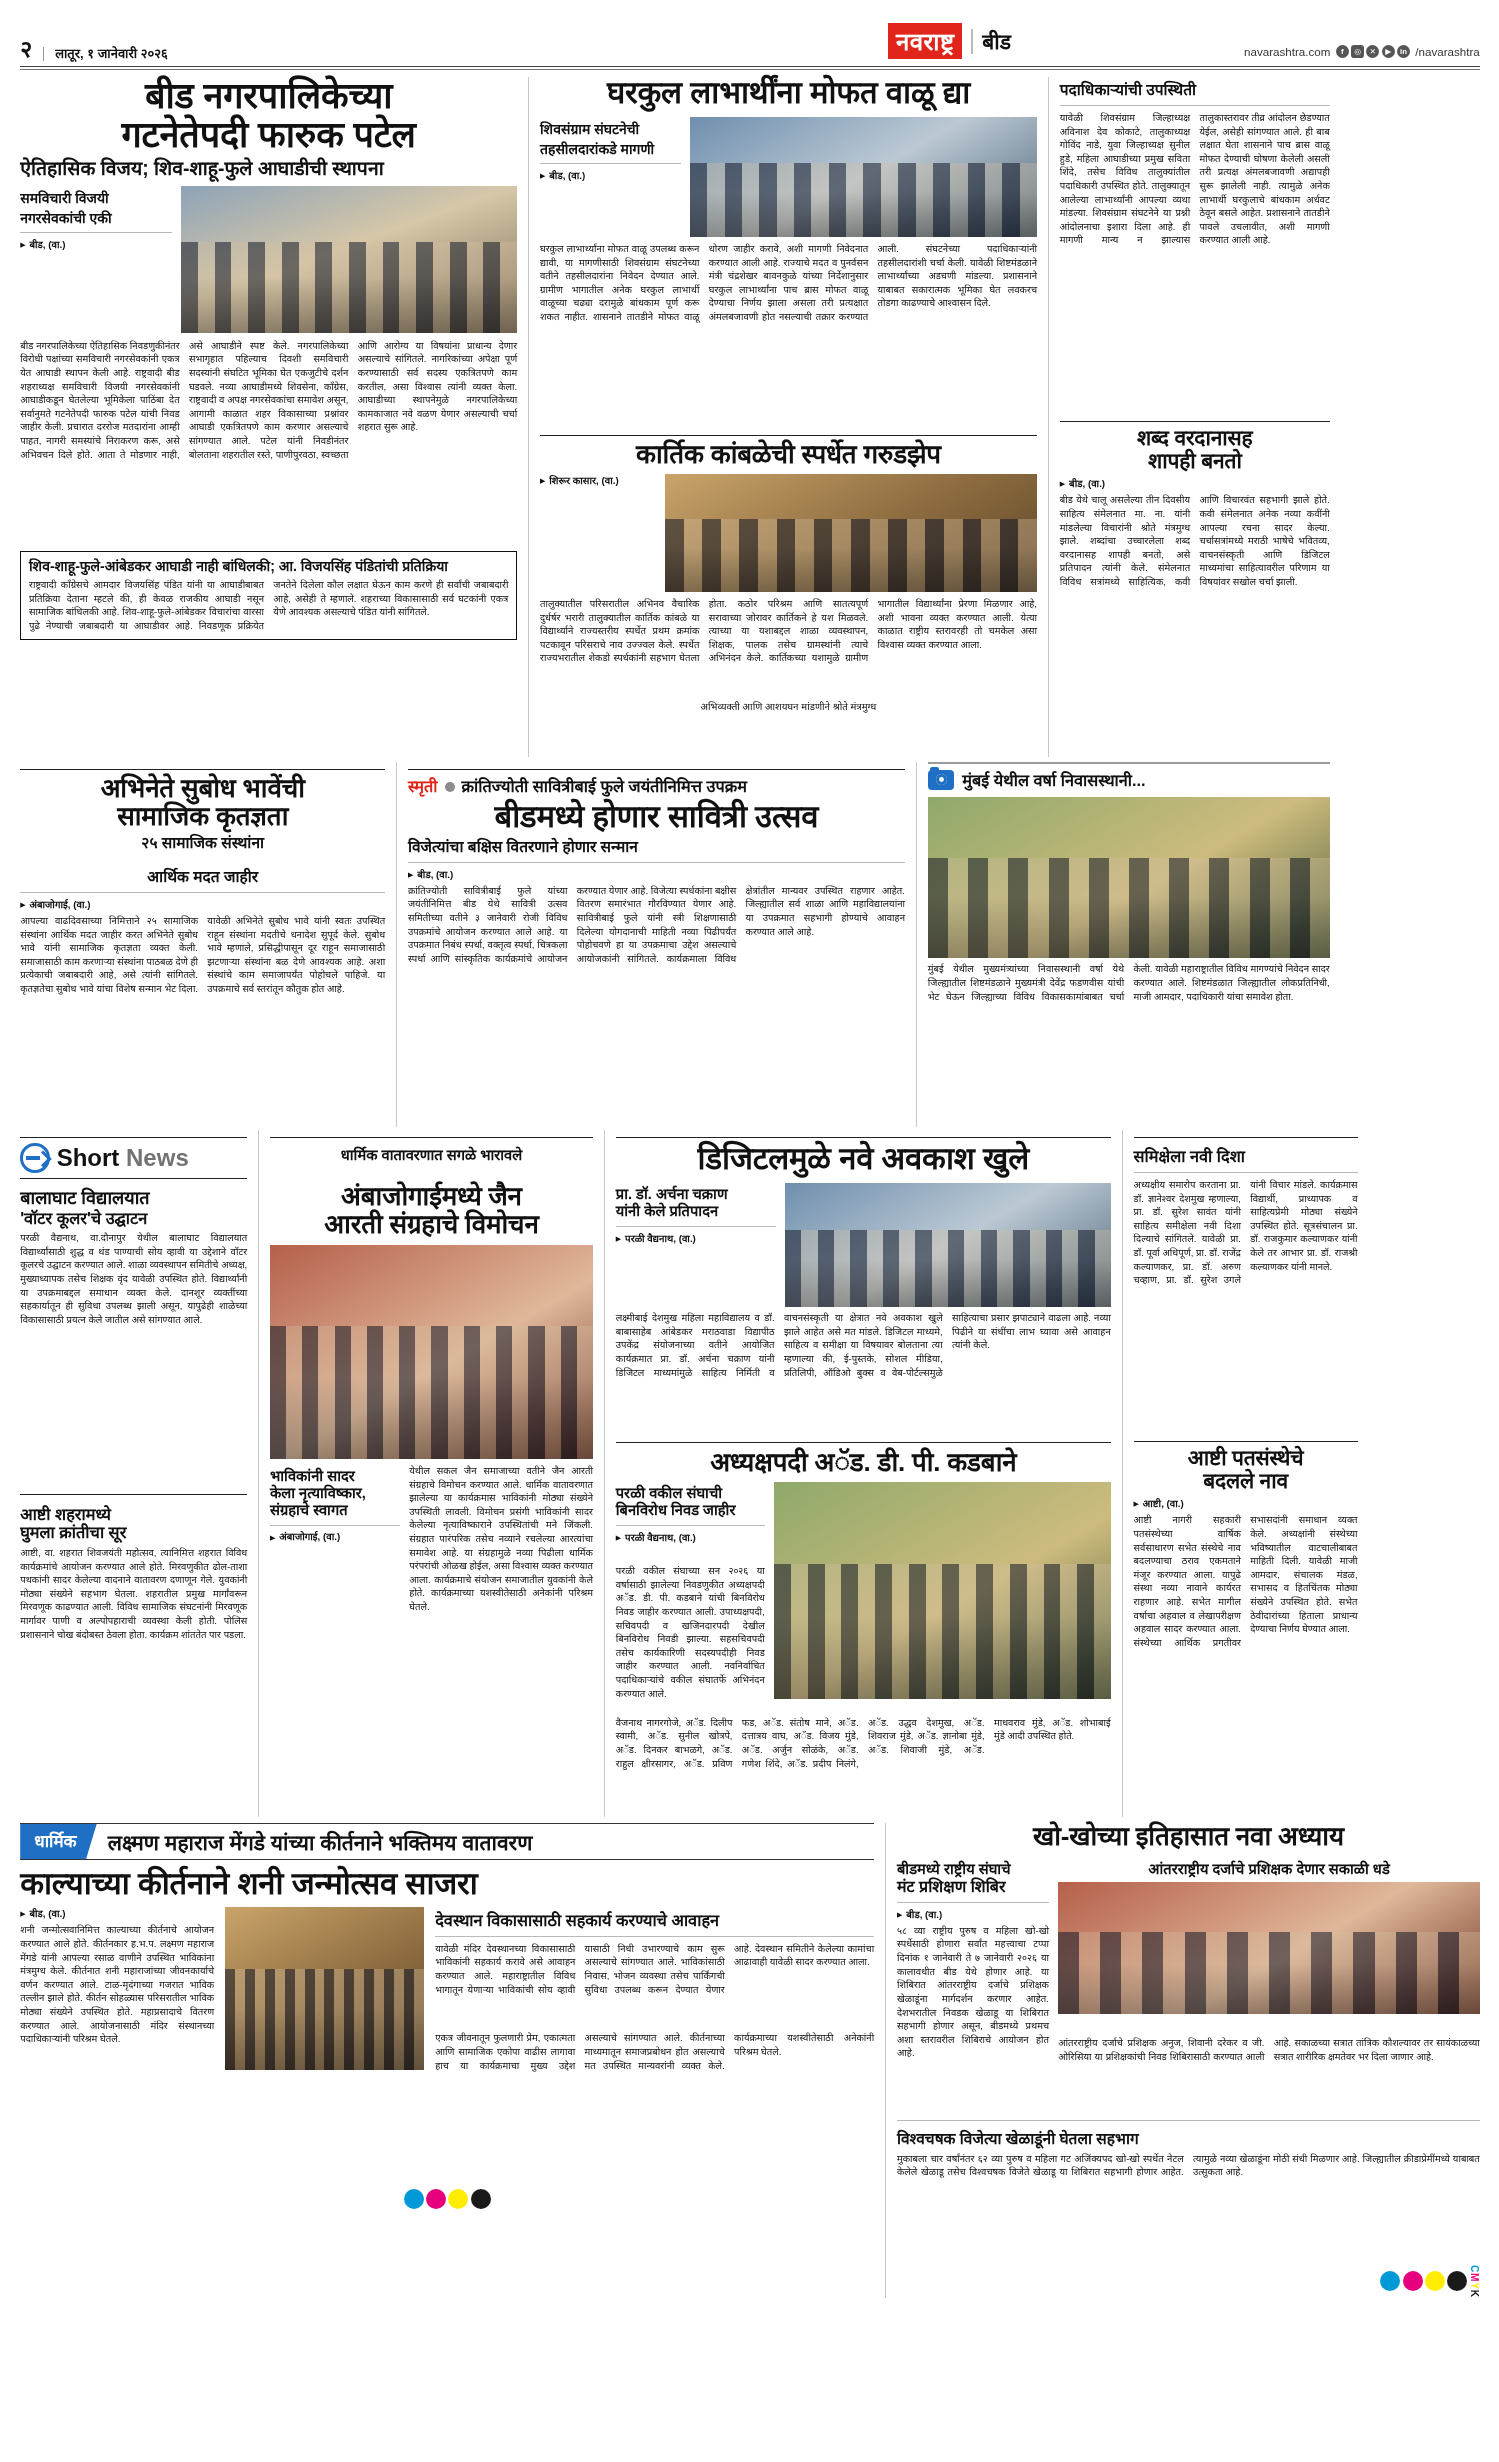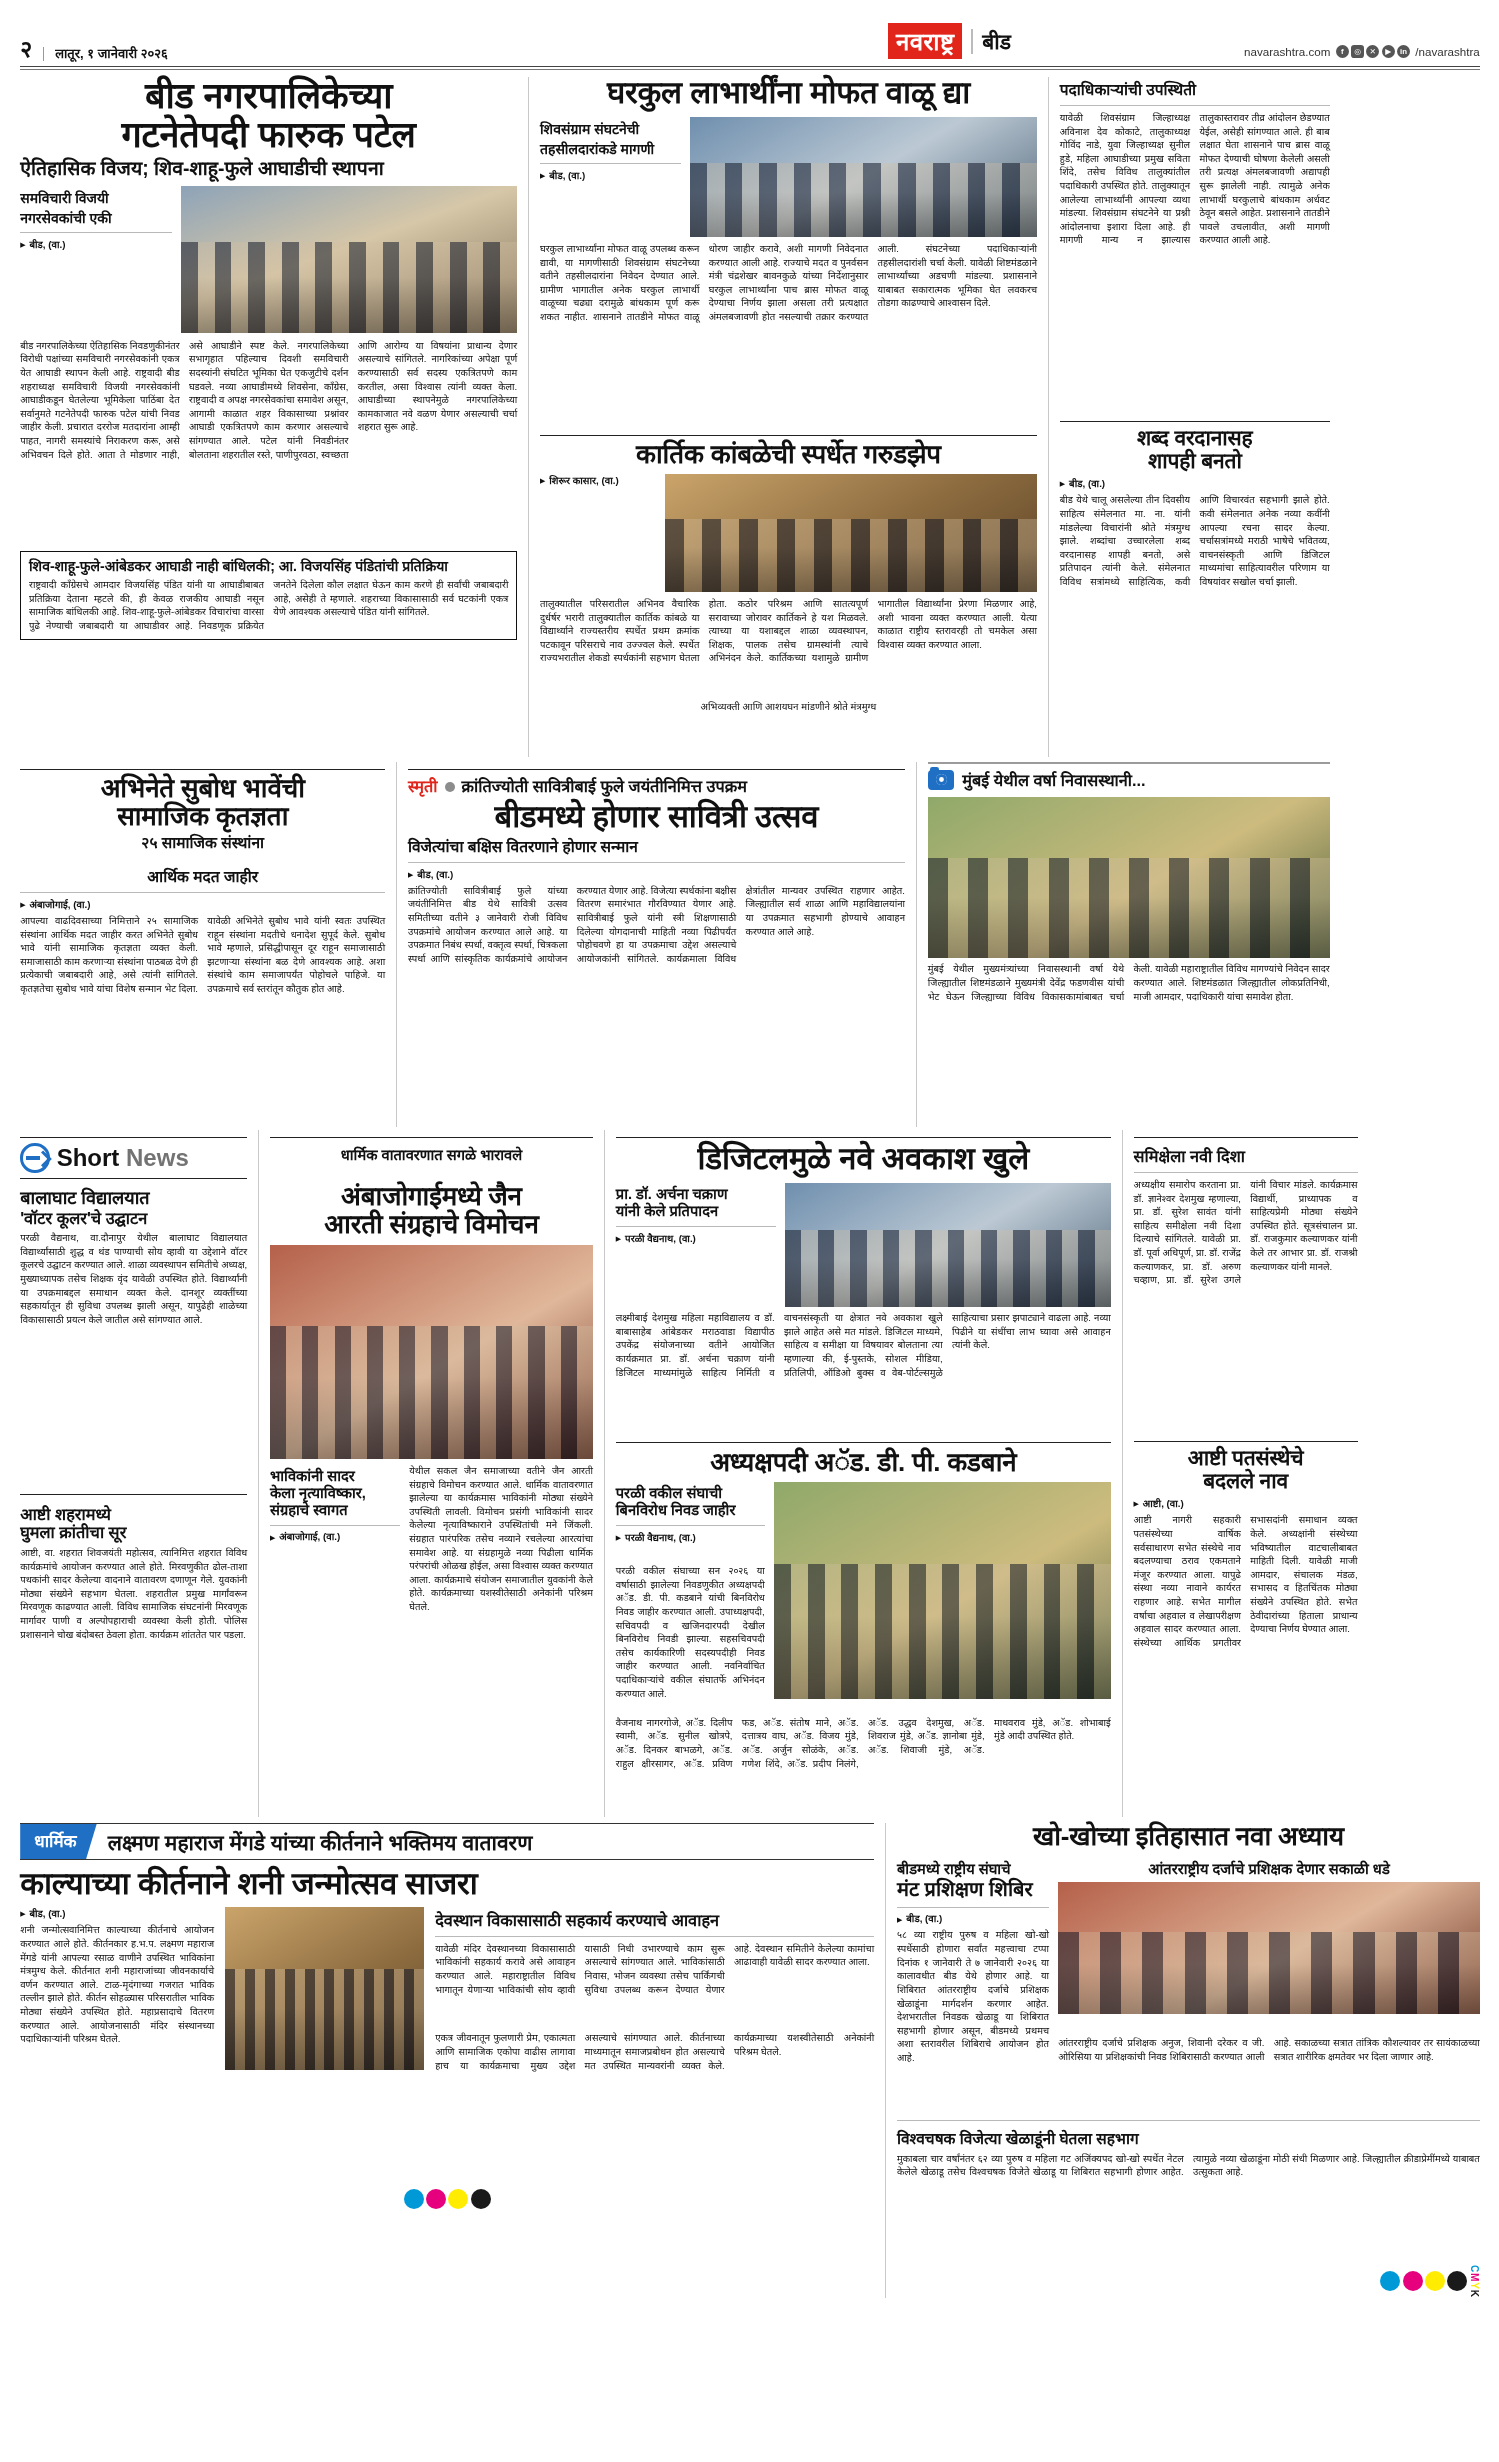--- a/index.html
+++ b/index.html
@@ -381,21 +381,21 @@
       </div>
     </div>
 
     <div class="vsep"></div>
 
     <div class="col" style="flex:1">
       <h1 class="head h-lg center">खो-खोच्या इतिहासात नवा अध्याय</h1>
       <div style="display:flex; gap:9.3px; margin-top:6.2px">
         <div style="width:152px">
           <div class="sub-sm" style="font-size:14.7px">बीडमध्ये राष्ट्रीय संघाचे</div>
-          <div class="sub-sm" style="font-size:20px;margin-top:0">मंट प्रशिक्षण शिबिर</div>
+          <div class="sub-sm" style="font-size:16px;margin-top:0">मंट प्रशिक्षण शिबिर</div>
           <div class="hr-tn"></div>
           <div class="byline">बीड, (वा.)</div>
           <div class="body-txt" style="margin-top:3.1px;height:167px">५८ व्या राष्ट्रीय पुरुष व महिला खो-खो स्पर्धेसाठी होणारा सर्वांत महत्त्वाचा टप्पा दिनांक १ जानेवारी ते ७ जानेवारी २०२६ या कालावधीत बीड येथे होणार आहे. या शिबिरात आंतरराष्ट्रीय दर्जाचे प्रशिक्षक खेळाडूंना मार्गदर्शन करणार आहेत. देशभरातील निवडक खेळाडू या शिबिरात सहभागी होणार असून, बीडमध्ये प्रथमच अशा स्तरावरील शिबिराचे आयोजन होत आहे.</div>
         </div>
         <div style="flex:1">
           <div class="sub-sm center" style="font-size:14.7px">आंतरराष्ट्रीय दर्जाचे प्रशिक्षक देणार सकाळी धडे</div>
           <div class="photo red" style="height:132px; margin-top:4.7px">
               <div class="fig"></div>
             </div>
           <div class="body-txt cols2" style="margin-top:22px;height:78px">आंतरराष्ट्रीय दर्जाचे प्रशिक्षक अनुज, शिवानी दरेकर व जी. ओरिसिया या प्रशिक्षकांची निवड शिबिरासाठी करण्यात आली आहे. सकाळच्या सत्रात तांत्रिक कौशल्यावर तर सायंकाळच्या सत्रात शारीरिक क्षमतेवर भर दिला जाणार आहे.</div>

